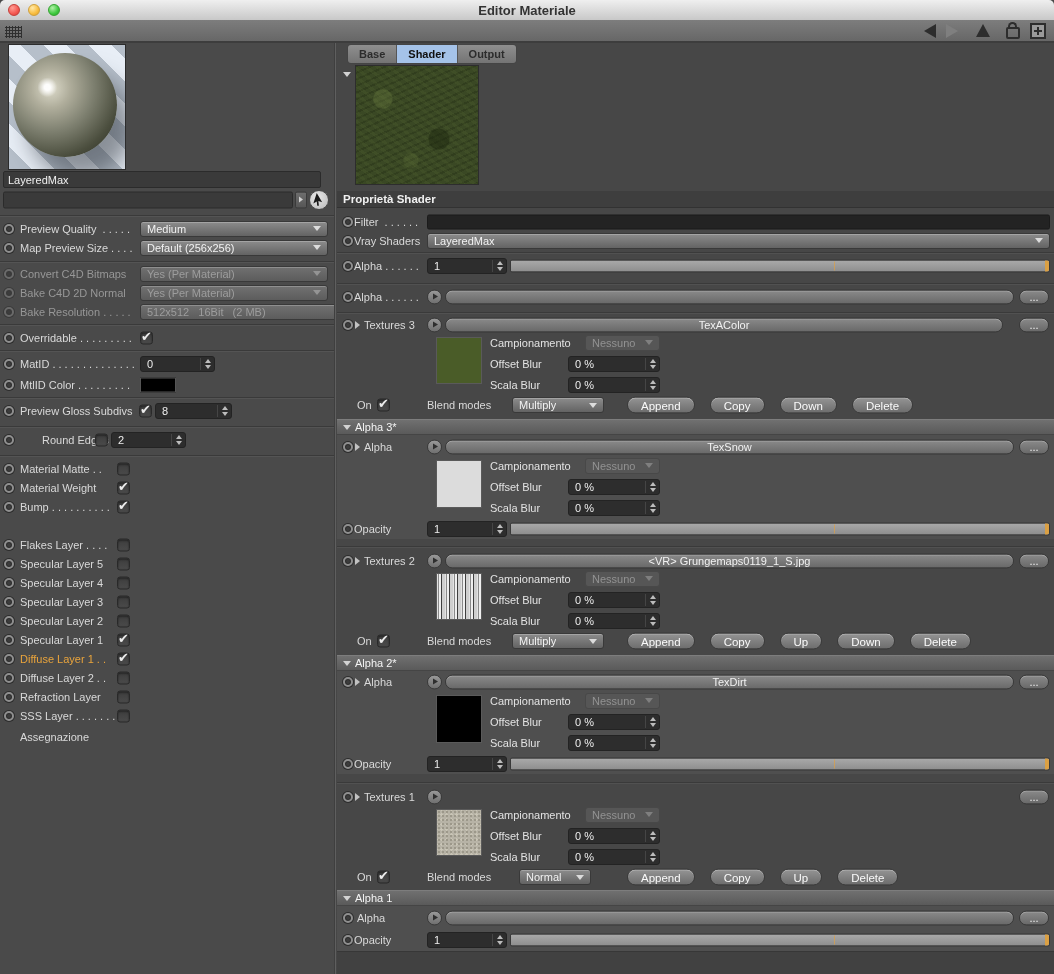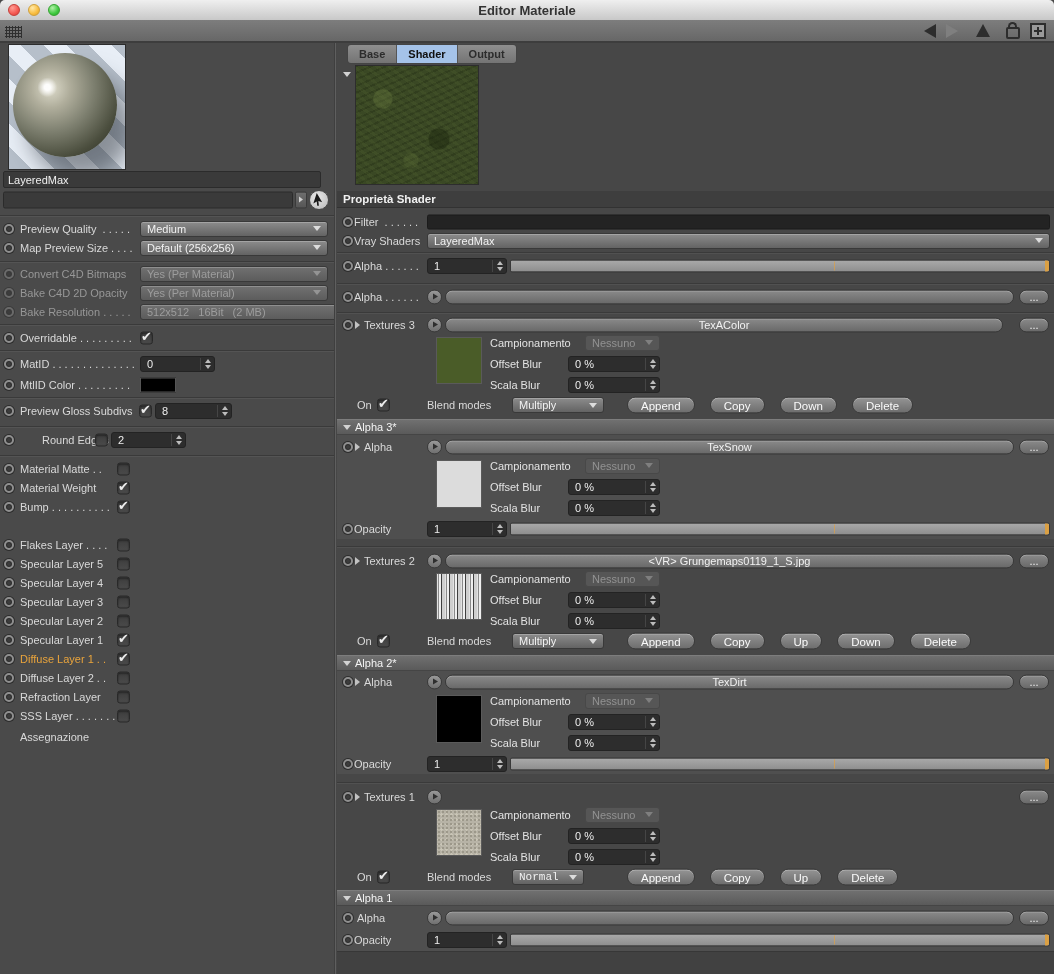--- a/index.html
+++ b/index.html
@@ -221,21 +221,21 @@
       <div class="row" style="top:222px;">
         <span class="radio dim" style="left:4px;"></span>
         <span class="lbl dim" style="left:20px;">Convert C4D Bitmaps</span>
         <span class="dd dim" style="left:140px;width:188px;">
           <span class="t">Yes (Per Material)</span>
             <span class="dd-arrow"></span>
         </span>
       </div>
       <div class="row" style="top:241px;">
         <span class="radio dim" style="left:4px;"></span>
-        <span class="lbl dim" style="left:20px;">Bake C4D 2D Opacity</span>
+        <span class="lbl dim" style="left:20px;">Bake C4D 2D Normal</span>
         <span class="dd dim" style="left:140px;width:188px;">
           <span class="t">Yes (Per Material)</span>
             <span class="dd-arrow"></span>
         </span>
       </div>
       <div class="row" style="top:260px;">
         <span class="radio dim" style="left:4px;"></span>
         <span class="lbl dim" style="left:20px;">Bake Resolution . . . . .</span>
         <span class="dd dim" style="left:140px;width:224px;">
           <span class="t">512x512   16Bit   (2 MB)</span>
@@ -692,21 +692,21 @@
           <span class="arrows">
               <span class="arr-up"></span>
               <span class="arr-dn"></span>
             </span>
         </span>
       </div>
       <div class="row" style="top:825px;height:18px;">
         <span class="lbl" style="left:20px;">On</span>
         <span class="cb checked" style="left:40px;"></span>
         <span class="lbl" style="left:90px;">Blend modes</span>
-        <span class="dd" style="left:175px;width:72px;font-family:Liberation Mono, monospace;">
+        <span class="dd" style="left:182px;width:72px;">
           <span class="t">Normal</span>
             <span class="dd-arrow"></span>
         </span>
         <span class="btnrow" style="left:290px;">
           <span class="btn">Append</span>
           <span class="btn">Copy</span>
           <span class="btn">Up</span>
           <span class="btn">Delete</span>
         </span>
       </div>

